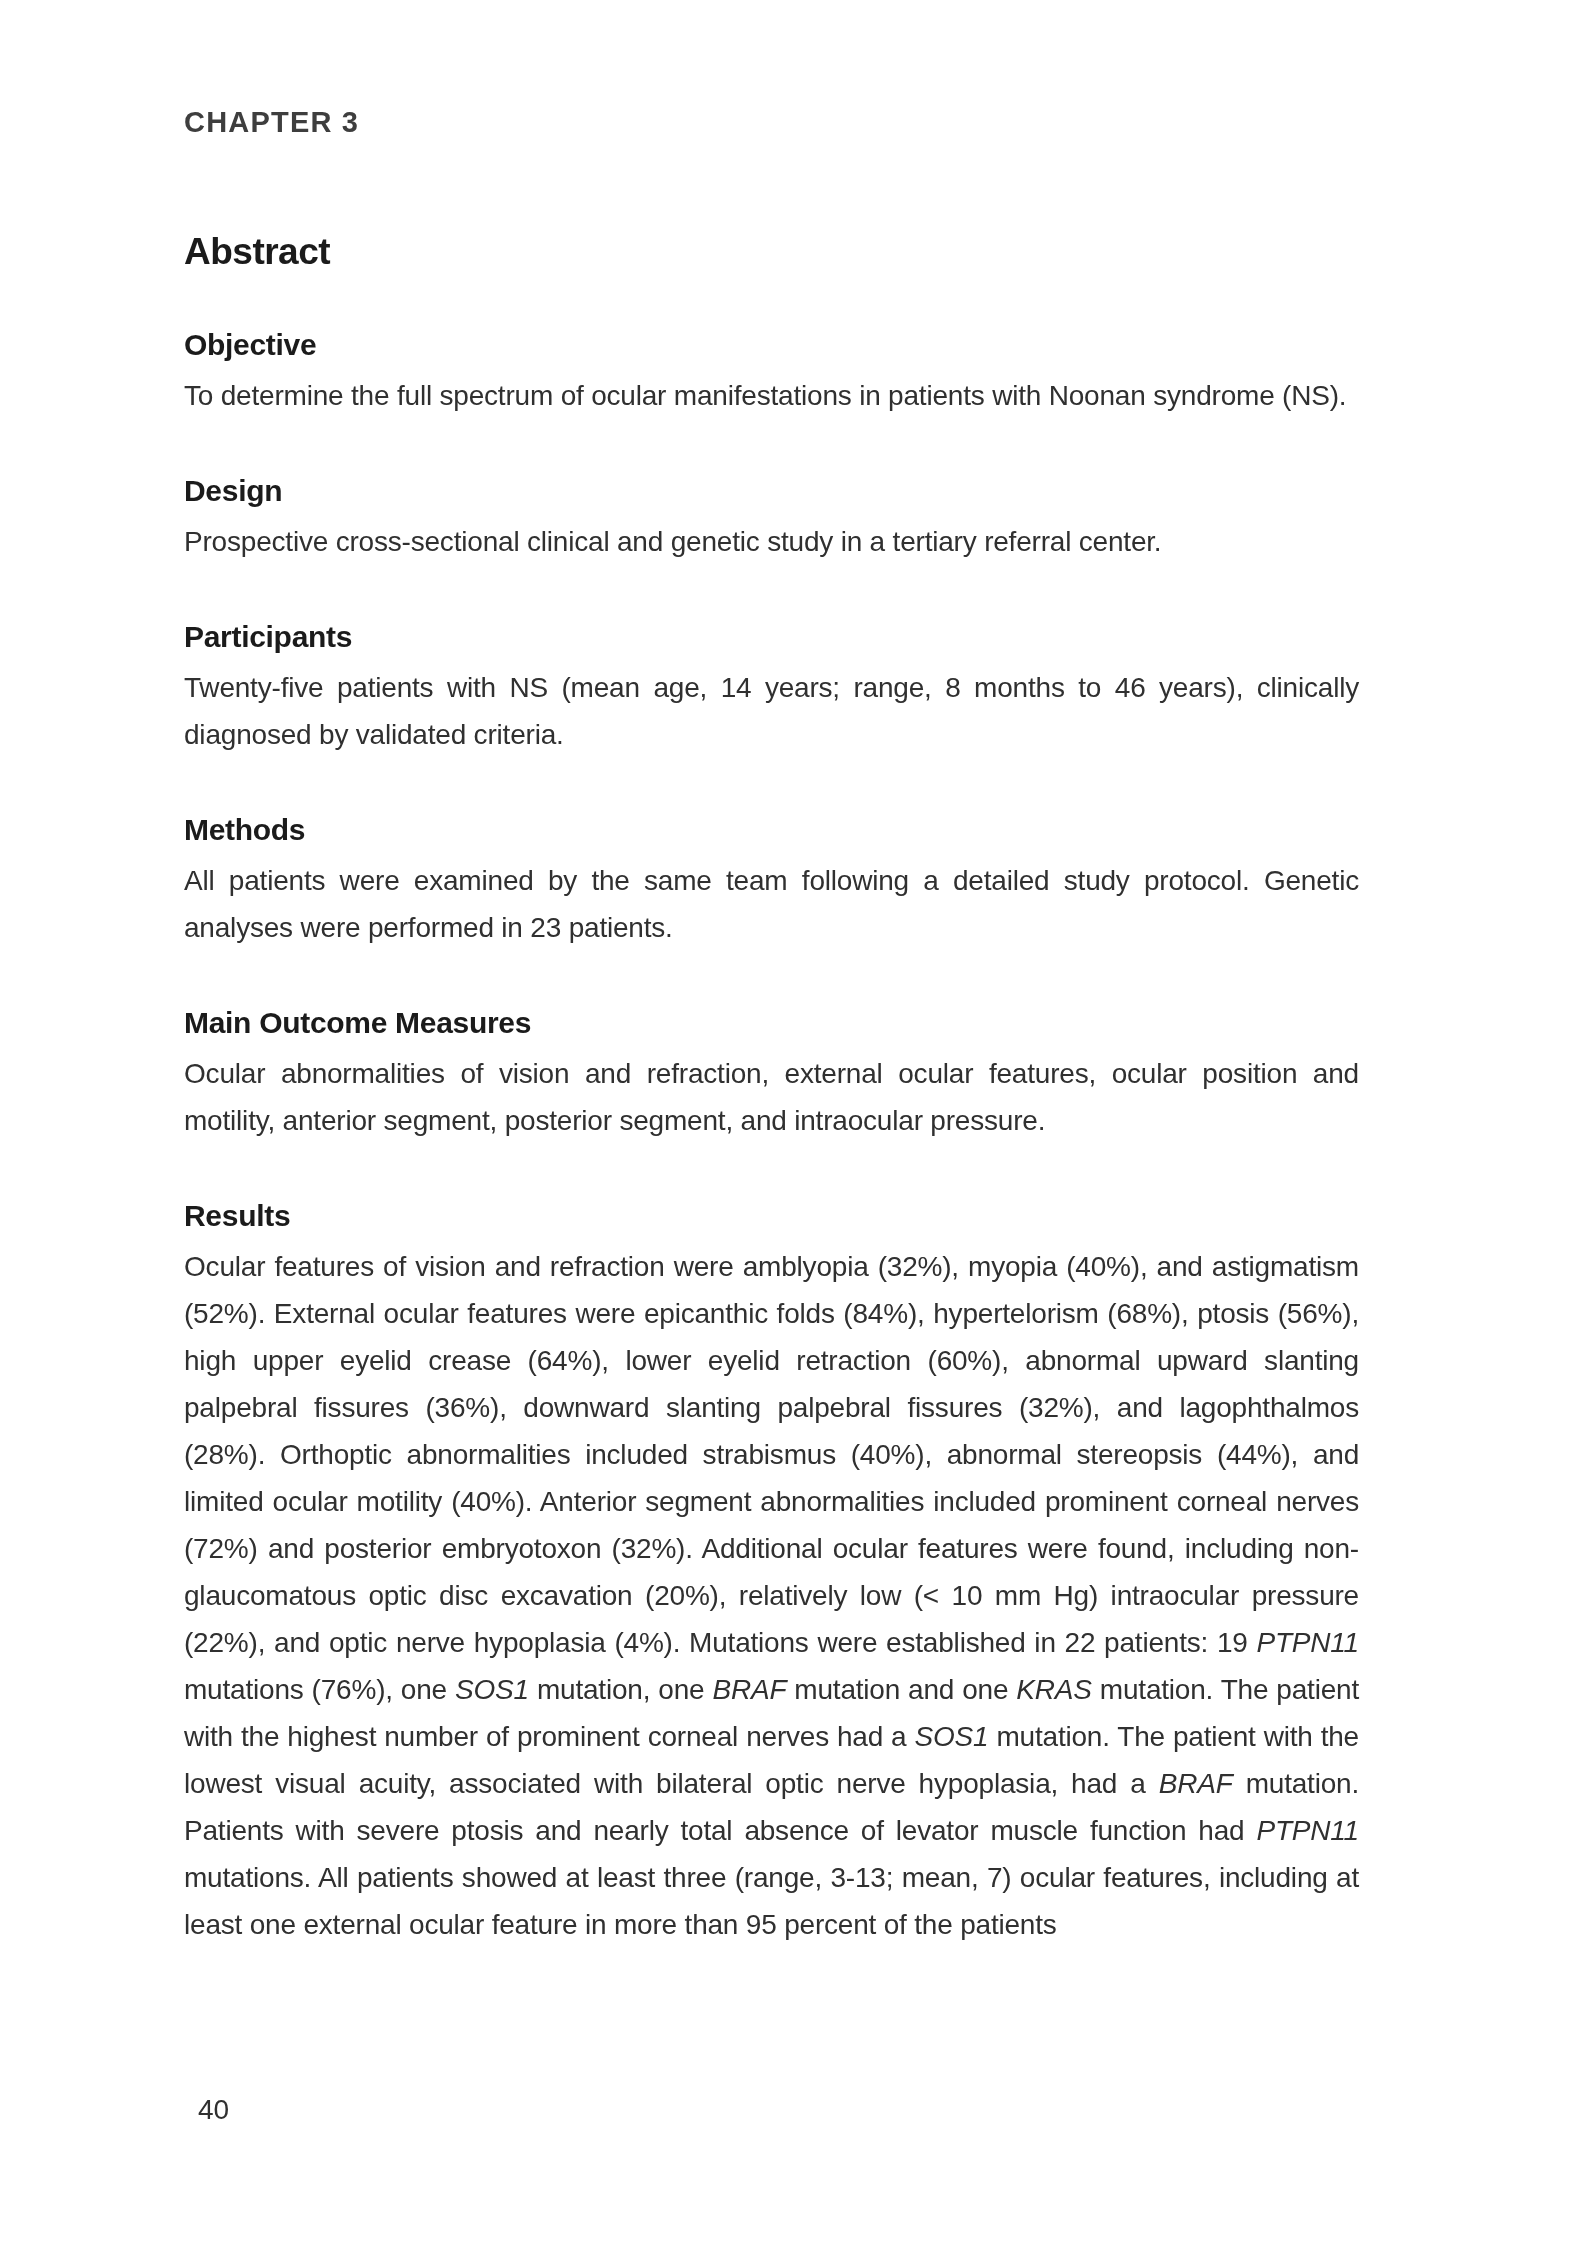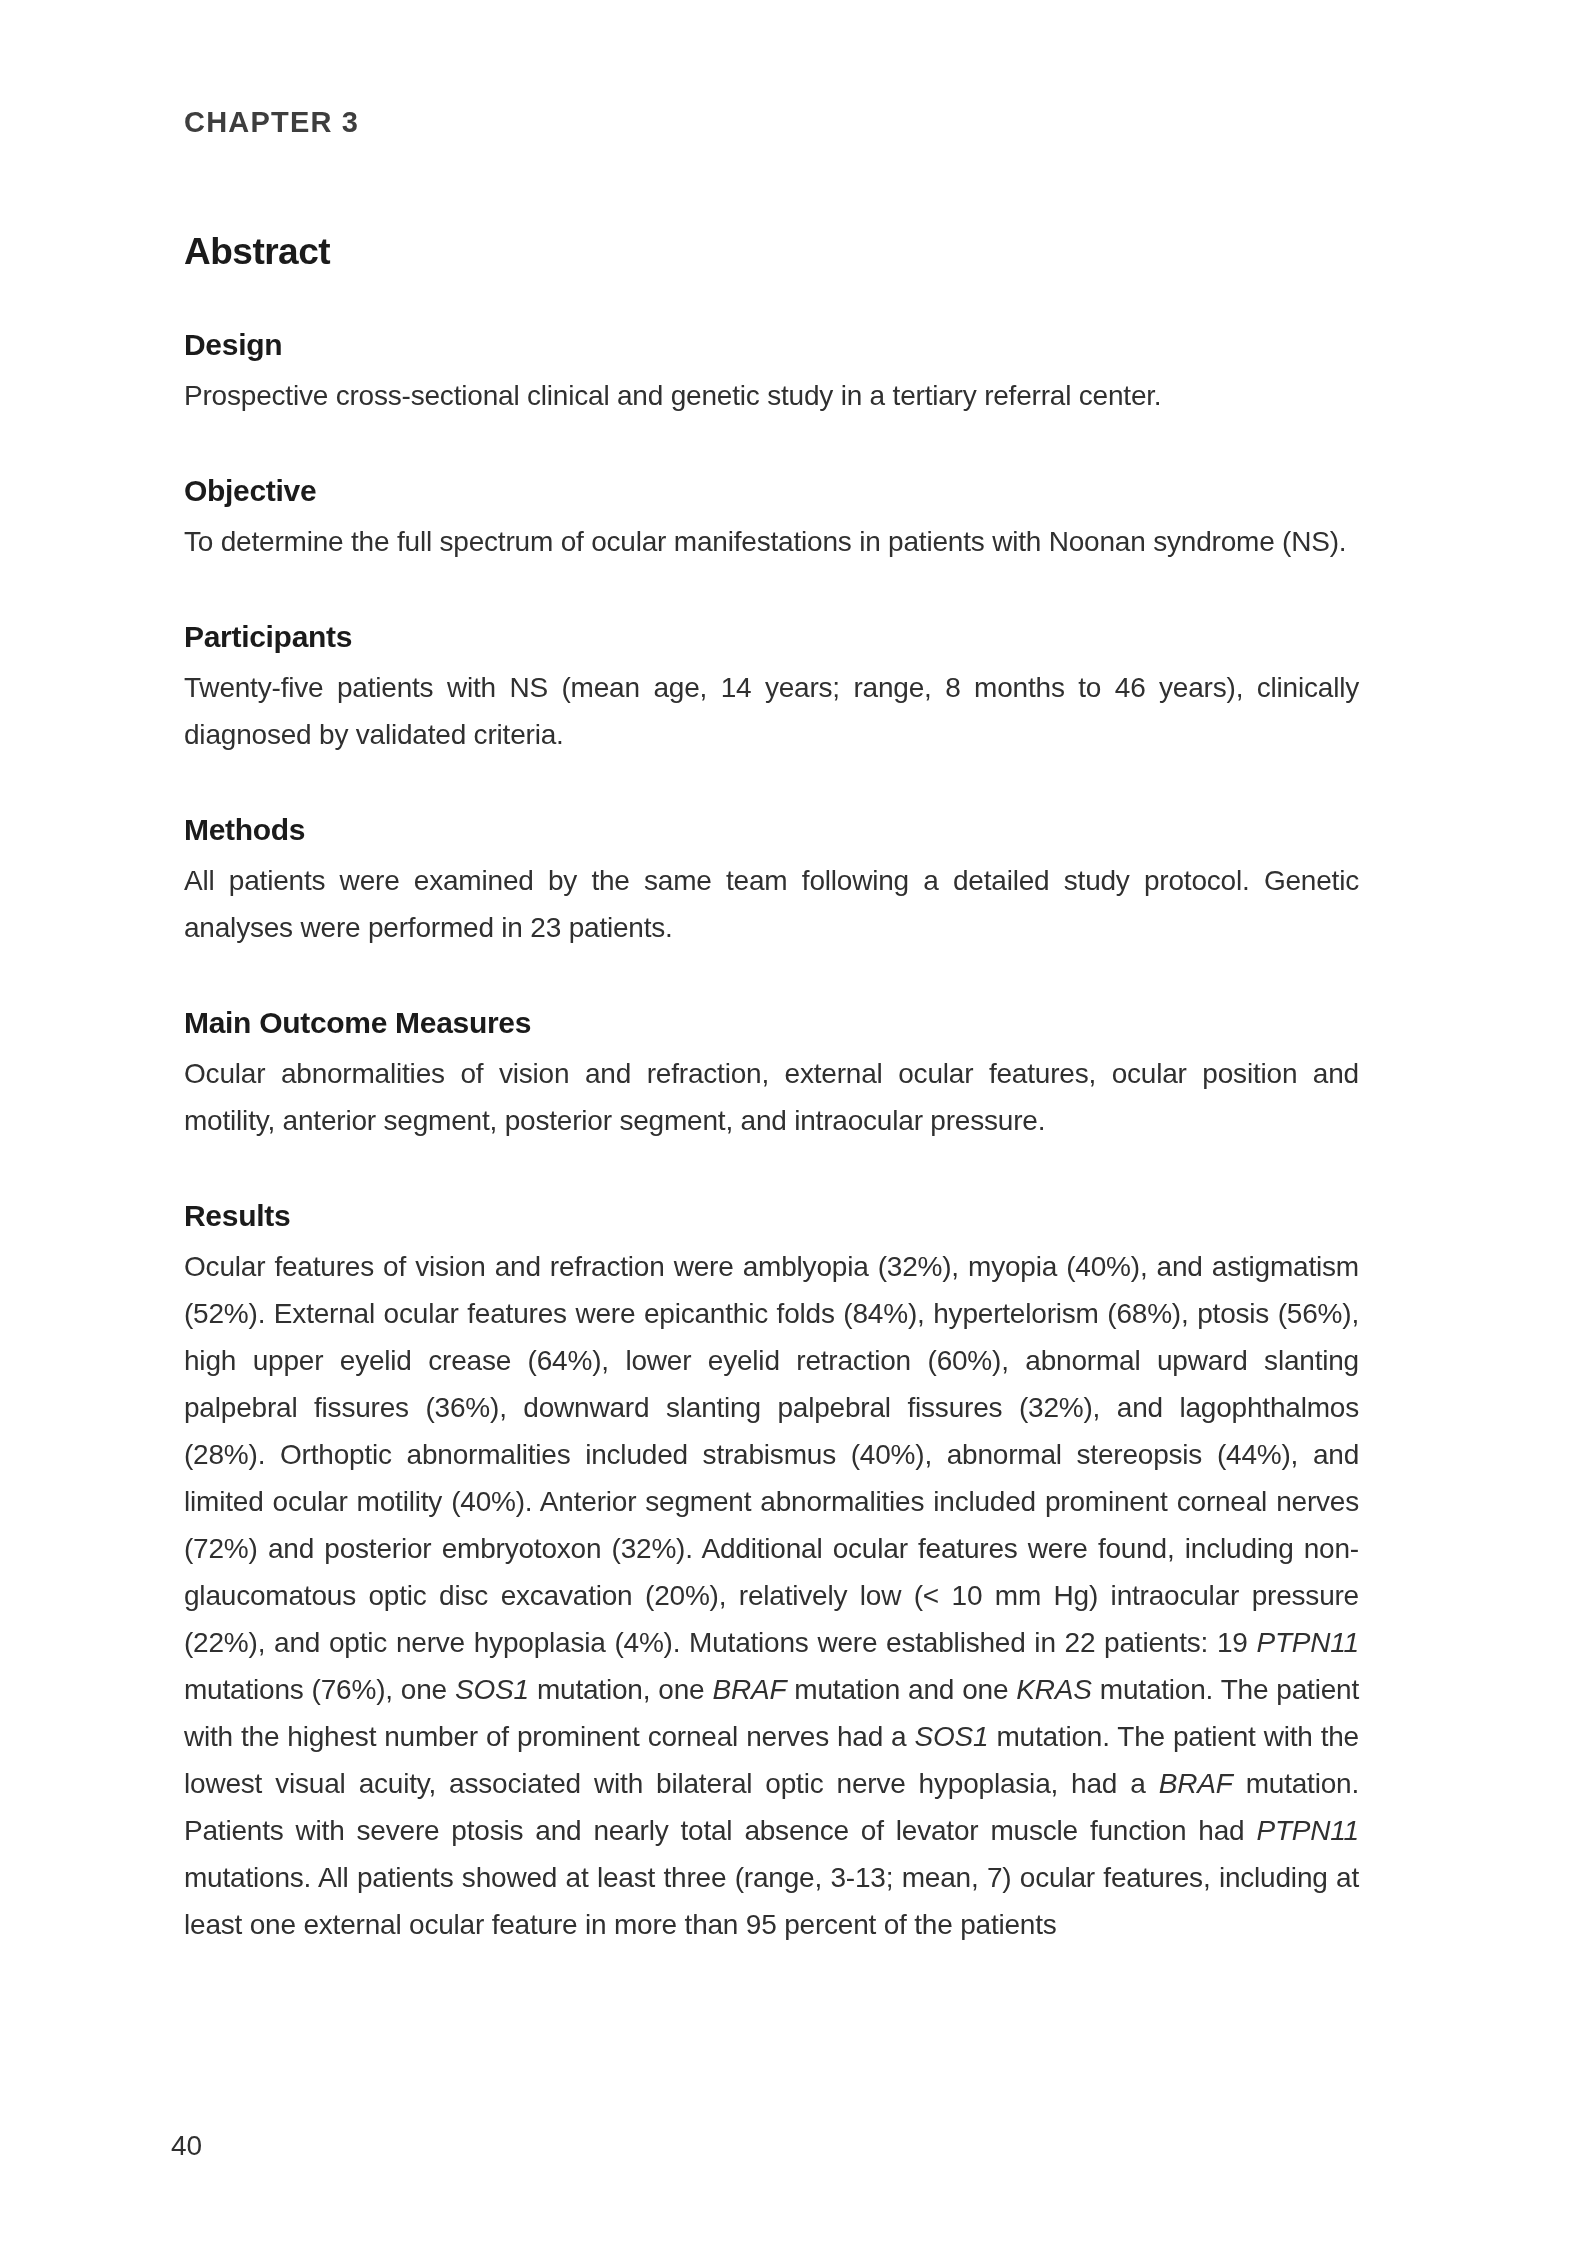--- a/index.html
+++ b/index.html
@@ -45,42 +45,41 @@
     margin: 0;
     font-size: 28px;
     line-height: 47px;
     color: #303030;
     text-align: justify;
     letter-spacing: -0.2px;
   }
   .section p i { font-style: italic; margin-top: 40px; }
   .page-number {
     position: absolute;
-    left: 171px;
+    left: 198px;
     top: 2094px;
     font-size: 28px;
     color: #303030;
-    margin-top: 36px;
   }
 </style>
 </head>
 <body>
 
 <div class="content">
   <p class="kicker">CHAPTER 3</p>
   <h1 class="title">Abstract</h1>
 
   <div class="section">
-    <h2>Design</h2>
-    <p><span>Prospective cross-sectional clinical and genetic study in a tertiary referral center.</span></p>
+    <h2>Objective</h2>
+    <p><span>To determine the full spectrum of ocular manifestations in patients with Noonan syndrome (NS).</span></p>
   </div>
 
   <div class="section">
-    <h2>Objective</h2>
-    <p><span>To determine the full spectrum of ocular manifestations in patients with Noonan syndrome (NS).</span></p>
+    <h2>Design</h2>
+    <p><span>Prospective cross-sectional clinical and genetic study in a tertiary referral center.</span></p>
   </div>
 
   <div class="section">
     <h2>Participants</h2>
     <p><span>Twenty-five patients with NS (mean age, 14 years; range, 8 months to 46 years), clinically diagnosed by validated criteria.</span></p>
   </div>
 
   <div class="section">
     <h2>Methods</h2>
     <p><span>All patients were examined by the same team following a detailed study protocol. Genetic analyses were performed in 23 patients.</span></p>

